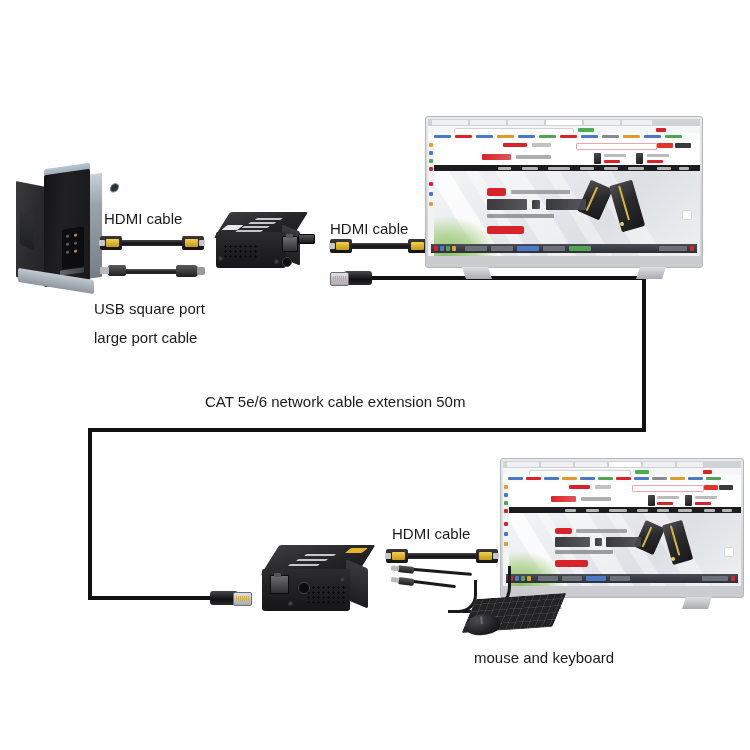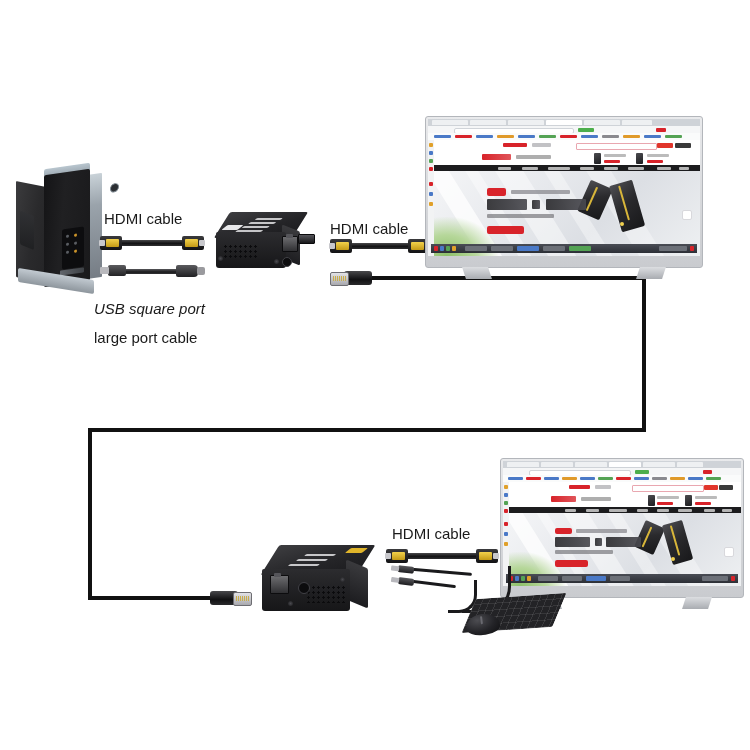--- a/index.html
+++ b/index.html
@@ -190,24 +190,26 @@
       <div class="pc-dot" style="left:4px;top:14px;"></div>
       <div class="pc-dot" style="left:12px;top:14px;"></div>
       <div class="pc-dot" style="left:4px;top:22px;"></div>
       <div class="pc-dot" style="left:12px;top:22px;background:#c9922a;"></div>
     </div>
     <div class="pc-logo"></div>
     <div class="pc-base"></div>
   </div>
 
   <div class="lbl" style="left:104px;top:209px;">HDMI cable</div>
-  <div class="lbl" style="left:94px;top:299px;font-style:italic;">USB square port</div>
+  <div class="lbl" style="left:94px;top:299px;">USB square port</div>
   <div class="lbl" style="left:94px;top:328px;">large port cable</div>
   <div class="lbl" style="left:330px;top:219px;">HDMI cable</div>
+  <div class="lbl" style="left:205px;top:392px;">CAT 5e/6 network cable extension 50m</div>
   <div class="lbl" style="left:392px;top:524px;">HDMI cable</div>
+  <div class="lbl" style="left:474px;top:648px;">mouse and keyboard</div>
 
   <div class="hdmi" style="left:100px;top:236px;width:104px;">
     <div class="wire"></div>
     <div class="plug l">
       <div class="tip"></div>
         <div class="gold"></div>
     </div>
     <div class="plug r">
       <div class="tip"></div>
         <div class="gold"></div>

